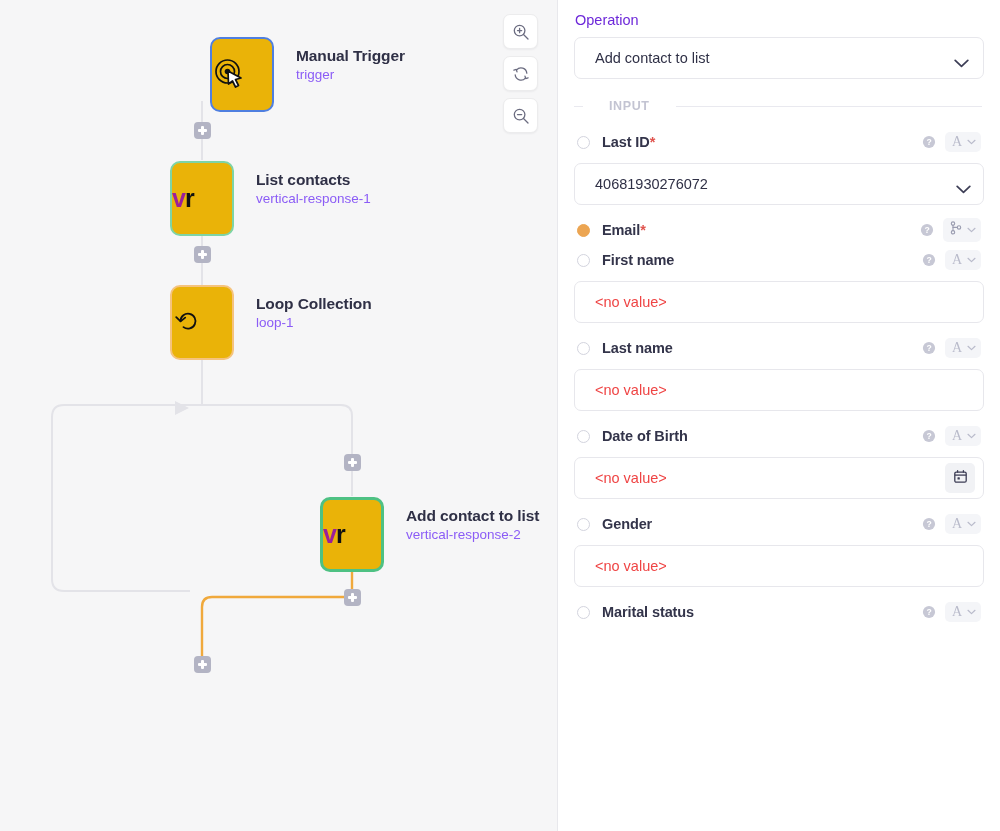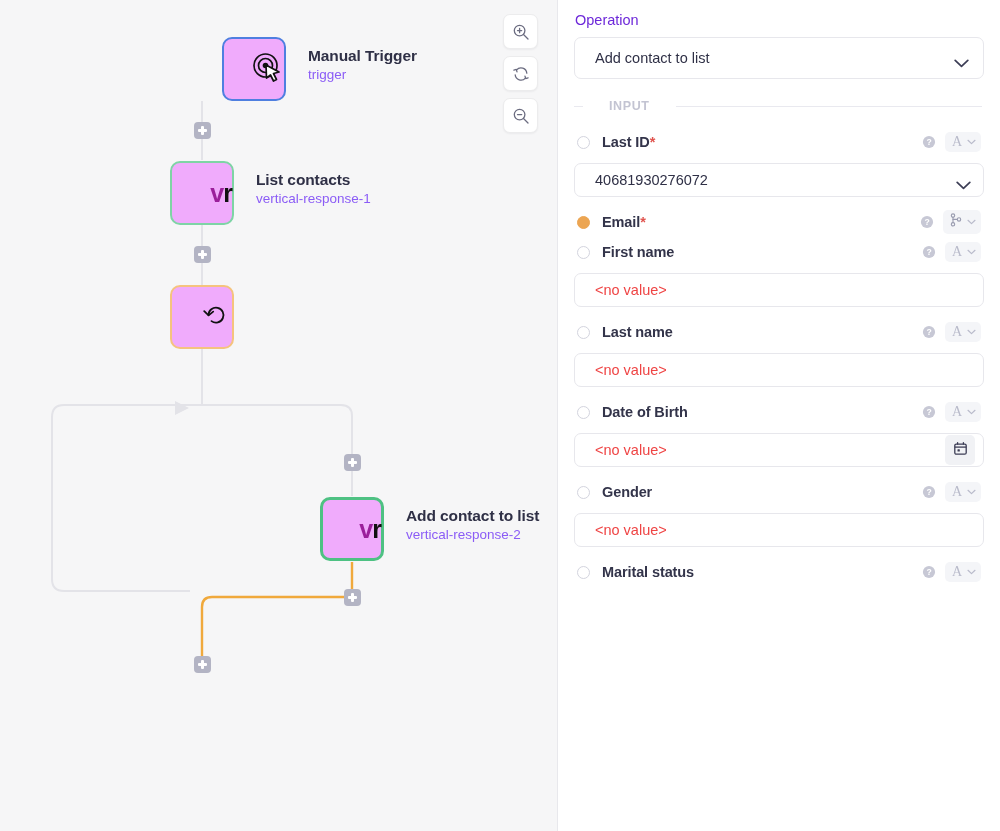--- a/index.html
+++ b/index.html
@@ -15,24 +15,24 @@
     position: relative;
     width: 558px; height: 831px;
     background: #f6f6f7;
     border-right: 1px solid #e8e8ec;
     overflow: hidden;
   }
   .edges { position: absolute; left: 0; top: 0; width: 558px; height: 831px; }
 
   .node { position: absolute; display: flex; align-items: flex-start; }
   .node-box {
-    width: 64px; height: 64px;
-    background: #f0abfc;
+    width: 64px; height: 75px;
+    background: #eab308;
     border-radius: 10px;
-    display: flex; align-items: center; justify-content: flex-end;
+    display: flex; align-items: center; justify-content: flex-start;
     flex: 0 0 auto;
   }
   .node-box.trigger  { border: 2px solid #4f7fe0; }
   .node-box.green    { border: 2px solid #7ed4a5; }
   .node-box.orange   { border: 2px solid #f5c37e; }
   .node-box.selected { border: 3px solid #4ec183; }
 
   .node-text { margin-left: 22px; padding-top: 9px; }
   .node-title {
     font-size: 15.5px; font-weight: bold; color: #2f3046;
@@ -111,21 +111,21 @@
   .req { color: #e0544e; font-weight: bold; }
   .row-tools { margin-left: auto; display: flex; align-items: center; gap: 9px; }
   .help-ico { width: 14px; height: 14px; }
   .type-pill {
     display: flex; align-items: center; gap: 5px;
     background: #f4f5f8; border-radius: 5px; padding: 3px 5px 3px 7px;
   }
   .type-a { font-size: 14px; color: #b9bbcb; line-height: 1; font-family: "Liberation Serif", serif; }
 
   .input-box {
-    height: 34px; border: 1px solid #e7e7ec; border-radius: 7px;
+    height: 42px; border: 1px solid #e7e7ec; border-radius: 7px;
     background: #fff; display: flex; align-items: center;
     padding: 0 8px 0 20px; margin-top: 6px; margin-bottom: 10px;
   }
   .input-box .v-text { font-size: 14.5px; color: #2f3046; flex: 1; }
   .input-box .v-ph { font-size: 14.5px; color: #ef4444; flex: 1; }
   .cal-btn {
     width: 30px; height: 30px; background: #f1f2f5; border-radius: 5px;
     display: flex; align-items: center; justify-content: center; flex: 0 0 auto;
   }
 </style>
@@ -146,21 +146,21 @@
 
       <path d="M202,405 L341,405 Q352,405 352,416 L352,496" stroke="#e3e3e8" stroke-width="2" fill="none"></path>
 
       <path d="M202,405 L64,405 Q52,405 52,417 L52,579 Q52,591 64,591 L190,591" stroke="#e3e3e8" stroke-width="2" fill="none"></path>
       <path d="M175,401 L189,408 L175,415 Z" fill="#e3e3e8"></path>
 
       <path d="M352,562 L352,597" stroke="#f0a93c" stroke-width="2.4" fill="none"></path>
       <path d="M345,597 L212,597 Q202,597 202,607 L202,665" stroke="#f0a93c" stroke-width="2.4" fill="none"></path>
     </svg>
 
-    <div class="node" style="left:182px; top:37px;padding-left:40px;">
+    <div class="node" style="left:170px; top:37px;padding-left:40px;">
       <div class="node-box trigger">
         <span>
           <svg width="34" height="34" viewBox="0 0 34 34" fill="none">
             <circle cx="15.5" cy="15.5" r="11.5" stroke="#111" stroke-width="1.7"></circle>
             <circle cx="15.5" cy="15.5" r="7" stroke="#111" stroke-width="1.7"></circle>
             <circle cx="15.5" cy="15.5" r="2.8" fill="#111"></circle>
             <path d="M16 15 L29 22 L23.5 23.5 L26.5 29.5 L23.5 31 L20.5 25 L16.5 28 Z" fill="#fff" stroke="#111" stroke-width="1.7" stroke-linejoin="round"></path>
           </svg>
         </span>
       </div>
@@ -181,20 +181,24 @@
     </div>
 
     <div class="node" style="left:170px; top:285px;">
       <div class="node-box orange">
         <span>
           <svg width="32" height="32" viewBox="0 0 32 32" fill="none">
             <path d="M8.5 16 A7.5 7.5 0 1 1 11.5 22.1" stroke="#111" stroke-width="1.8" fill="none" stroke-linecap="round"></path>
             <path d="M4.2 12.2 L8.6 16.4 L13.2 12.6" stroke="#111" stroke-width="1.8" fill="none" stroke-linecap="round" stroke-linejoin="round"></path>
           </svg>
         </span>
+      </div>
+      <div class="node-text">
+        <div class="node-title">Loop Collection</div>
+        <div class="node-sub">loop-1</div>
       </div>
     </div>
 
     <div class="node" style="left:320px; top:497px;">
       <div class="node-box selected">
         <span class="vf-logo"><span class="v">v</span>r</span>
       </div>
       <div class="node-text">
         <div class="node-title">Add contact to list</div>
         <div class="node-sub">vertical-response-2</div>

